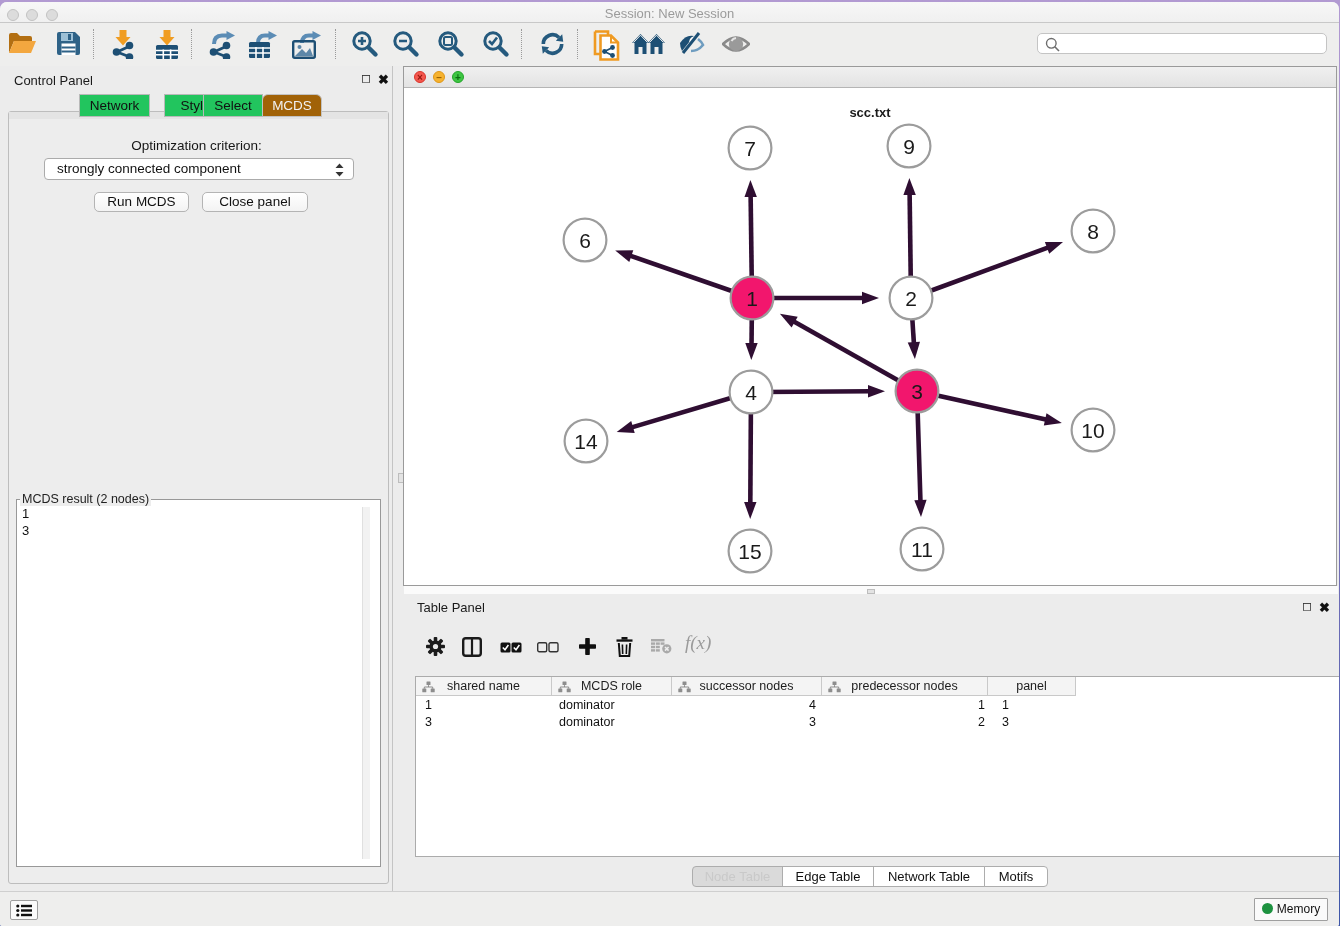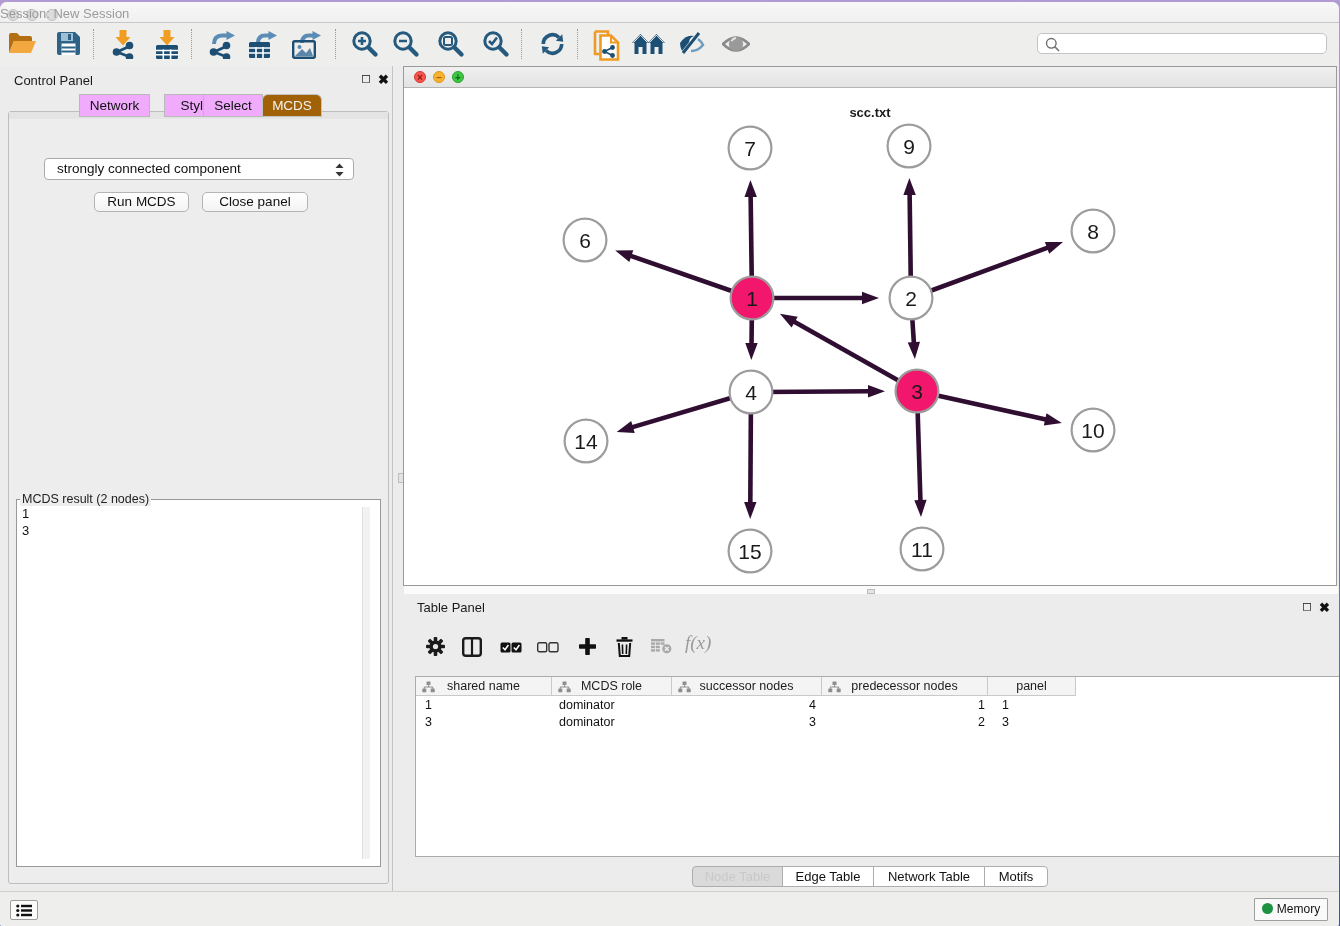--- a/index.html
+++ b/index.html
@@ -6,37 +6,37 @@
   html,body { width:1340px; height:926px; overflow:hidden;
     font-family:"Liberation Sans", sans-serif; }
   body { background:linear-gradient(180deg,#b29ad2 0%,#8f7cc0 40%,#3d56a8 100%); position:relative; }
   #win { position:absolute; left:0; top:2px; width:1339px; height:924px;
     background:#ececec; border-radius:7px 7px 2px 2px; overflow:hidden; }
   
   #titlebar { position:absolute; left:0; top:0; width:100%; height:21px;
     background:linear-gradient(#f7f7f7,#f0f0f0); border-bottom:1px solid #c8c8c8; }
   .tl { position:absolute; top:7px; width:12px; height:12px; border-radius:50%;
     background:#dcdcdc; border:1px solid #c2c2c2; }
-  #wtitle { position:absolute; top:4px; left:0; width:100%; 
+  #wtitle { position:absolute; top:4px; left:0; width:100%; text-align:center;
     font-size:13px; color:#9b9b9b; }
   
   #toolbar { position:absolute; left:0; top:21px; width:100%; height:43px; background:#eeeeed; }
   .tbi { position:absolute; top:7px; }
   .tsep { position:absolute; top:6px; height:30px; width:0;
     border-left:1px dotted #9a9a9a; }
   #searchbox { position:absolute; left:1037px; top:10px; width:290px; height:21px;
     background:#fff; border:1px solid #c4c4c4; border-radius:5px; }
   
   #cpanel { position:absolute; left:0; top:64px; width:393px; height:825px;
     background:#ececec; border-right:1px solid #c4c4c4;padding-left:15px; }
   #cpanel-title { position:absolute; left:14px; top:7px; font-size:13px; color:#1a1a1a; }
   .panebtns { position:absolute; top:6px; font-size:13px; color:#111; }
   #cp-content { position:absolute; left:8px; top:45px; width:381px; height:773px;
     background:#ededed; border:1px solid #bdbdbd; border-radius:3px; }
-  .cptab { position:absolute; top:28px; height:23px; background:#f0abfc;
+  .cptab { position:absolute; top:28px; height:23px; background:#22c55e;
     border:1px solid #b9b9b9; font-size:13.5px; color:#111; text-align:center;
     line-height:21px; z-index:3; }
   #shadestrip { position:absolute; left:9px; top:46px; width:379px; height:7px;
     background:#e4e4e4; }
   #optlabel { position:absolute; left:0; top:72px; width:393px; text-align:center;
     font-size:13.5px; color:#161616; }
   #dropdown { position:absolute; left:44px; top:92px; width:310px; height:22px;
     background:#fff; border:1px solid #ababab; border-radius:4px;
     font-size:13.5px; color:#111; line-height:20px; padding-left:12px; }
   .btn { position:absolute; top:126px; height:20px; background:linear-gradient(#ffffff,#f3f3f3);
@@ -253,20 +253,21 @@
   <div id="cpanel">
     <div id="cpanel-title">Control Panel</div>
     <div class="panebtns" style="left:361px;top:5px;font-size:12px">◻</div>
     <div class="panebtns" style="left:378px;font-weight:bold">✖</div>
     <div id="cp-content"></div>
     <div id="shadestrip"></div>
     <div class="cptab" style="left:79px;width:71px">Network</div>
     <div class="cptab" style="left:164px;width:63px">Style</div>
     <div class="cptab" style="left:203px;width:60px">Select</div>
     <div class="cptab" style="left:262px;width:60px;background:#a16207;color:#f2f2f2;border-radius:6px 6px 0 0;border-color:#c2c2c2">MCDS</div>
+    <div id="optlabel">Optimization criterion:</div>
     <div id="dropdown">strongly connected component
       <svg width="11" height="14" viewBox="0 0 11 14" style="position:absolute;right:8px;top:4px">
         <path d="M1.5 5 L5.5 0.5 L9.5 5 Z" fill="#333"></path>
         <path d="M1.5 9 L5.5 13.5 L9.5 9 Z" fill="#333"></path>
       </svg>
     </div>
     <div class="btn" style="left:94px;width:95px">Run MCDS</div>
     <div class="btn" style="left:202px;width:106px">Close panel</div>
     <div id="mcdslegend">MCDS result (2 nodes)</div>
     <div id="mcdsbox"></div>

